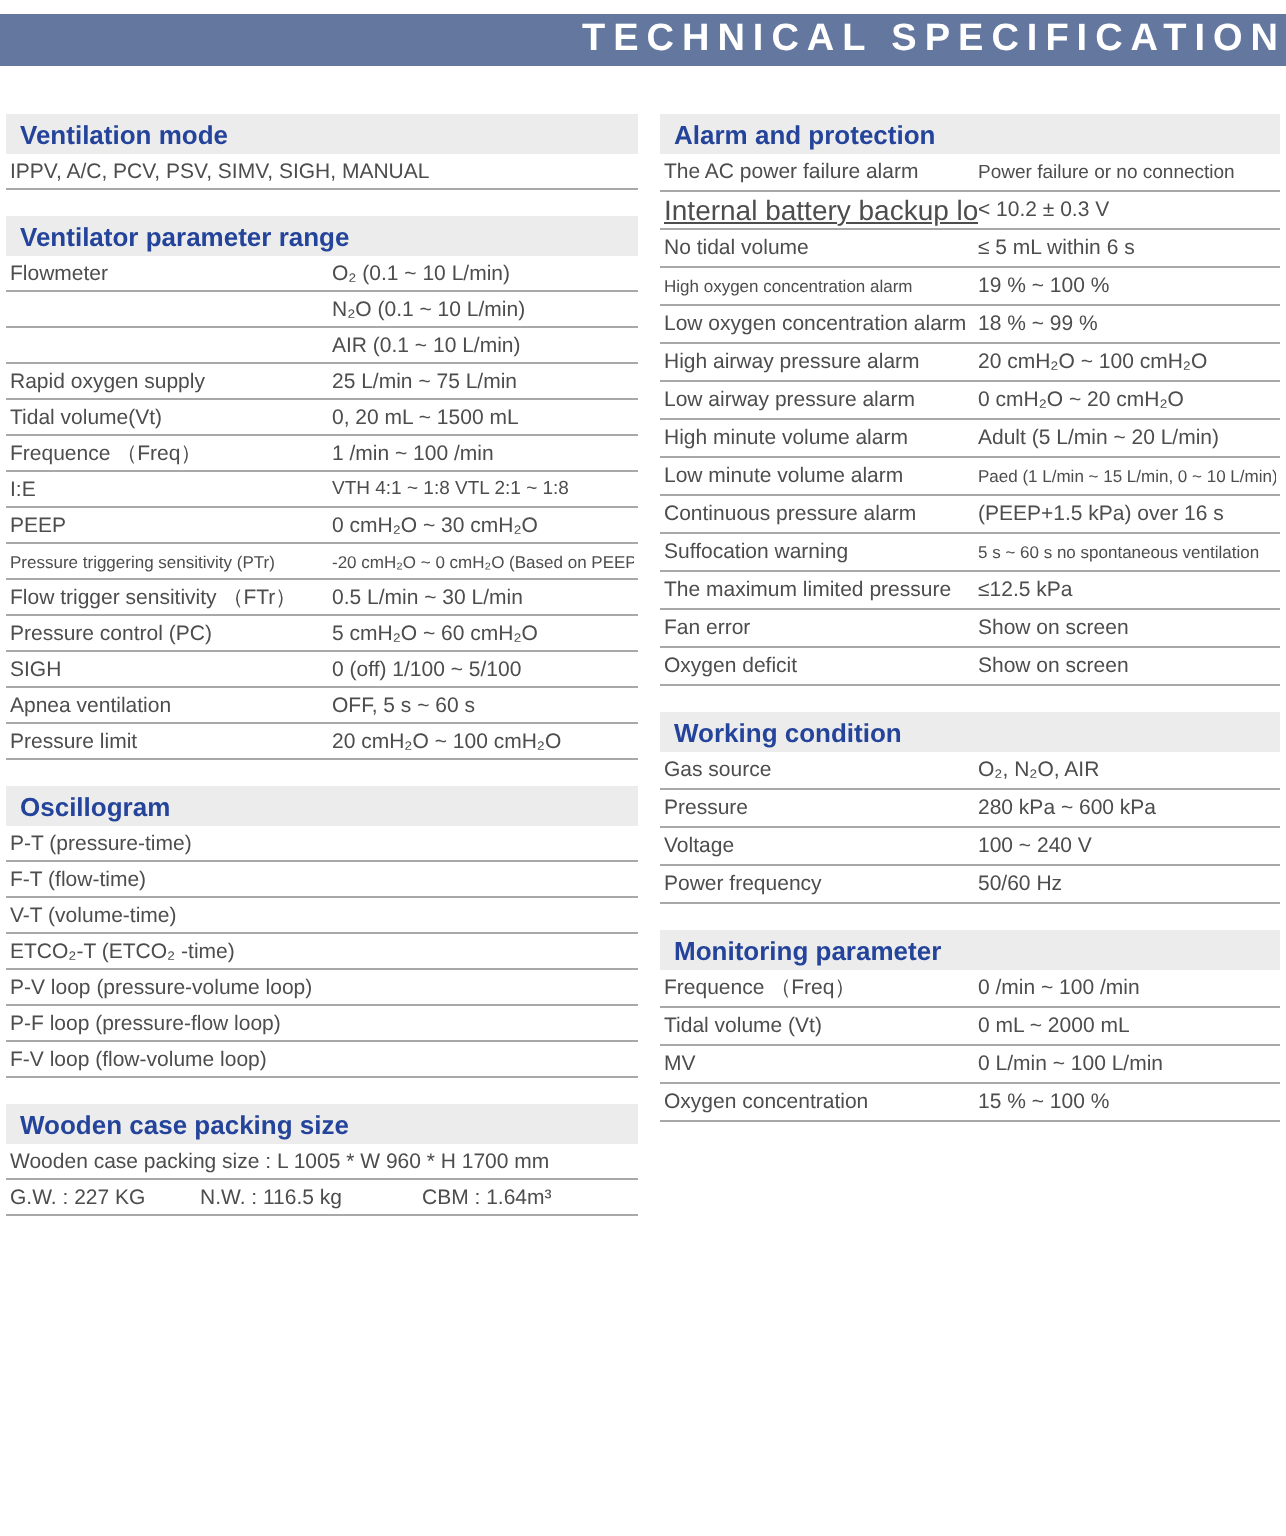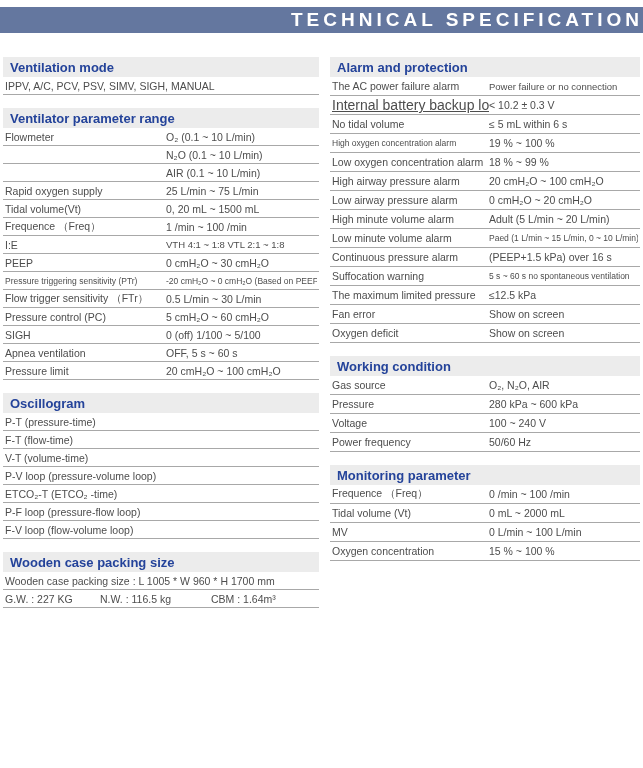--- a/index.html
+++ b/index.html
@@ -132,24 +132,24 @@
           <div class="spec-row">
             <span class="cell-full">P-T (pressure-time)</span>
           </div>
           <div class="spec-row">
             <span class="cell-full">F-T (flow-time)</span>
           </div>
           <div class="spec-row">
             <span class="cell-full">V-T (volume-time)</span>
           </div>
           <div class="spec-row">
+            <span class="cell-full">ETCO₂-T (ETCO₂ -time)</span>
+          </div>
+          <div class="spec-row">
             <span class="cell-full">P-V loop (pressure-volume loop)</span>
-          </div>
-          <div class="spec-row">
-            <span class="cell-full">ETCO₂-T (ETCO₂ -time)</span>
           </div>
           <div class="spec-row">
             <span class="cell-full">P-F loop (pressure-flow loop)</span>
           </div>
           <div class="spec-row">
             <span class="cell-full">F-V loop (flow-volume loop)</span>
           </div>
         </div>
     </div>
 

